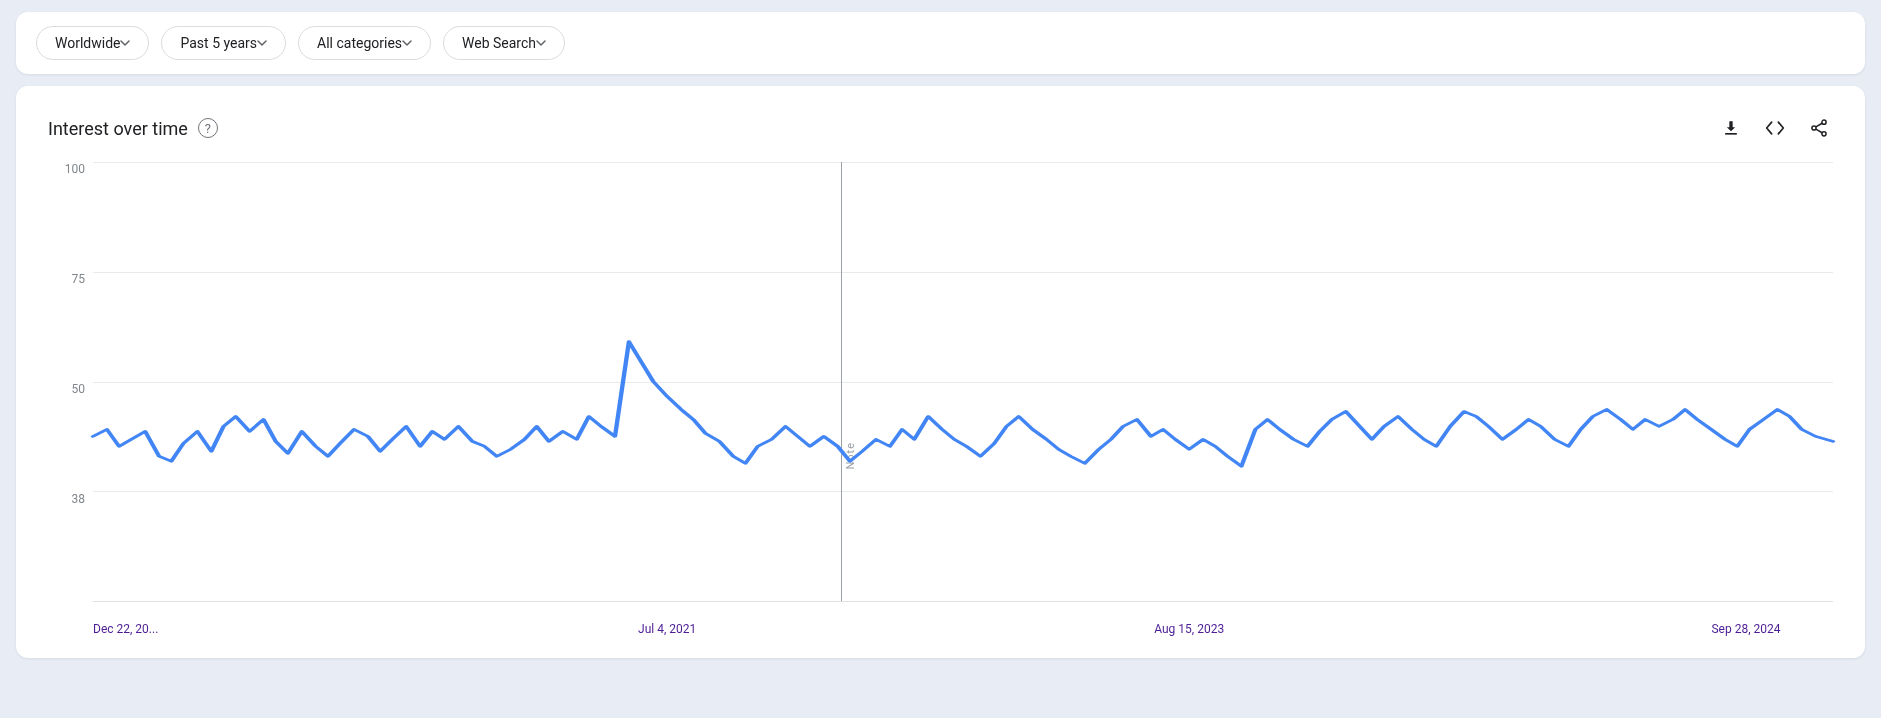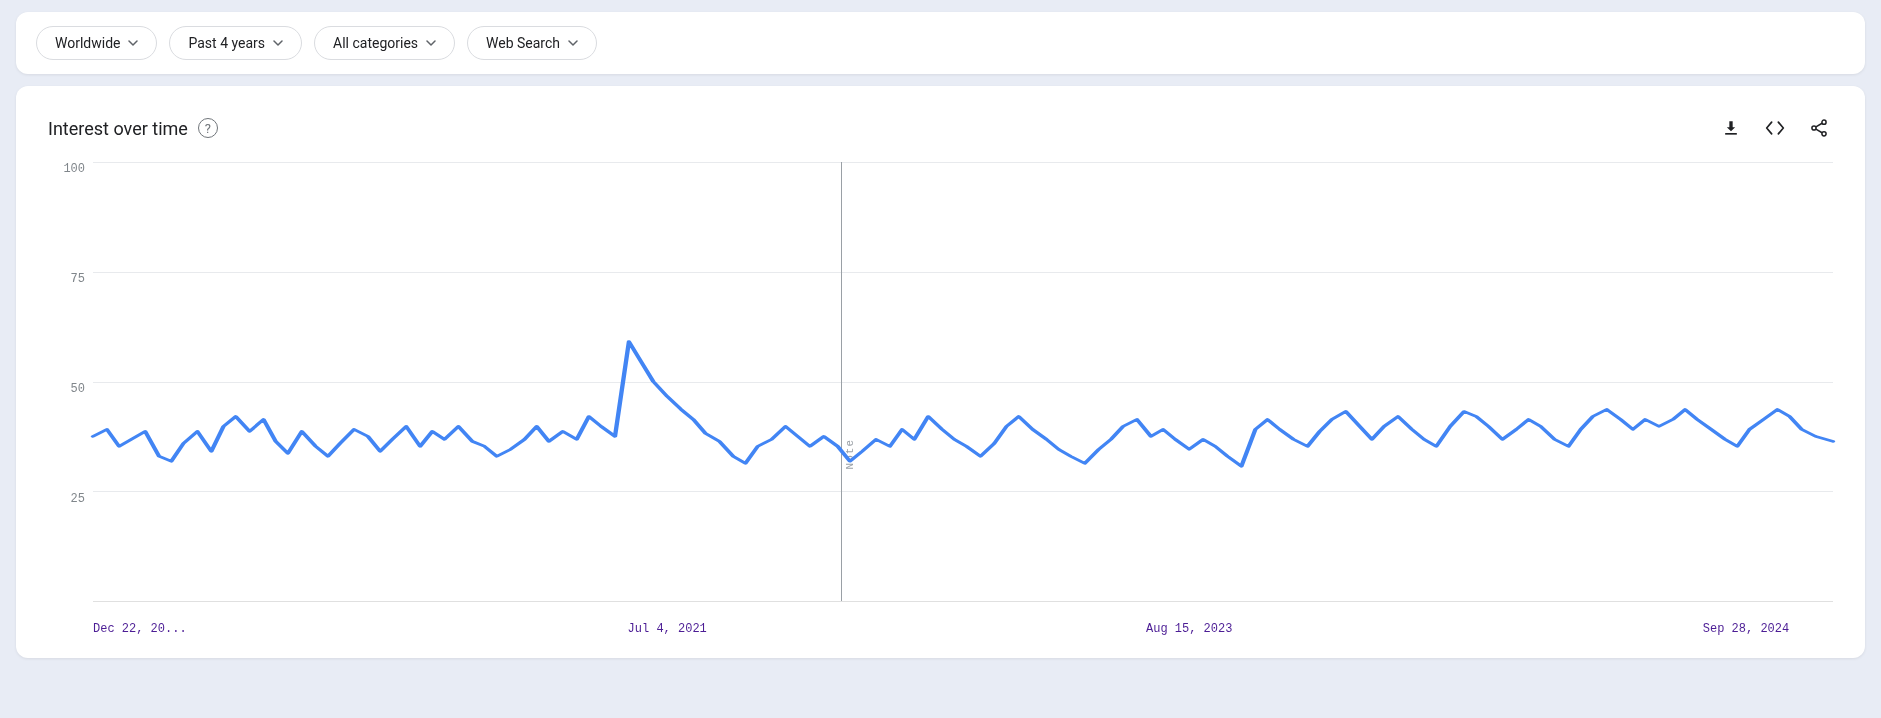--- a/index.html
+++ b/index.html
@@ -17,21 +17,20 @@
       padding: 14px 20px;
       display: flex;
       gap: 12px;
       align-items: center;
       box-shadow: 0 1px 3px rgba(0,0,0,0.08);
     }
 
     .filter-btn {
       display: flex;
       align-items: center;
-      gap: 8px;
       border: 1px solid #dadce0;
       border-radius: 24px;
       padding: 8px 18px;
       background: #fff;
       cursor: pointer;
       font-size: 14px;
       color: #202124;
       font-family: inherit;
       transition: background 0.15s;
     }
@@ -102,21 +101,20 @@
     .chart-container {
       position: relative;
       width: 100%;
       height: 480px;
     }
 
     .chart-inner {
       position: relative;
       width: 100%;
       height: 100%;
-      font-family: Liberation Mono, monospace;
     }
 
     
     .y-axis {
       position: absolute;
       left: 0;
       top: 0;
       bottom: 40px;
       width: 45px;
       display: flex;
@@ -202,21 +200,21 @@
 
 <div class="top-bar">
   <button class="filter-btn">
     <span>Worldwide</span>
     <svg class="chevron-icon" viewBox="0 0 10 6" fill="none">
       <path d="M1 1l4 4 4-4" stroke="#5f6368" stroke-width="1.5" stroke-linecap="round" stroke-linejoin="round"></path>
     </svg>
   </button>
 
   <button class="filter-btn">
-    <span>Past 4 years</span>
+    <span>Past 5 years</span>
     <svg class="chevron-icon" viewBox="0 0 10 6" fill="none">
       <path d="M1 1l4 4 4-4" stroke="#5f6368" stroke-width="1.5" stroke-linecap="round" stroke-linejoin="round"></path>
     </svg>
   </button>
 
   <button class="filter-btn">
     <span>All categories</span>
     <svg class="chevron-icon" viewBox="0 0 10 6" fill="none">
       <path d="M1 1l4 4 4-4" stroke="#5f6368" stroke-width="1.5" stroke-linecap="round" stroke-linejoin="round"></path>
     </svg>
@@ -262,21 +260,21 @@
     </div>
   </div>
 
   <div class="chart-container">
     <div class="chart-inner">
 
       <div class="y-axis">
         <span class="y-label">100</span>
         <span class="y-label">75</span>
         <span class="y-label">50</span>
-        <span class="y-label">25</span>
+        <span class="y-label">38</span>
         <span class="y-label"></span>
       </div>
 
       <div class="chart-plot">
 
         <div class="grid-line" style="top:0%"></div>
         <div class="grid-line" style="top:25%"></div>
         <div class="grid-line" style="top:50%"></div>
         <div class="grid-line" style="top:75%"></div>
 

